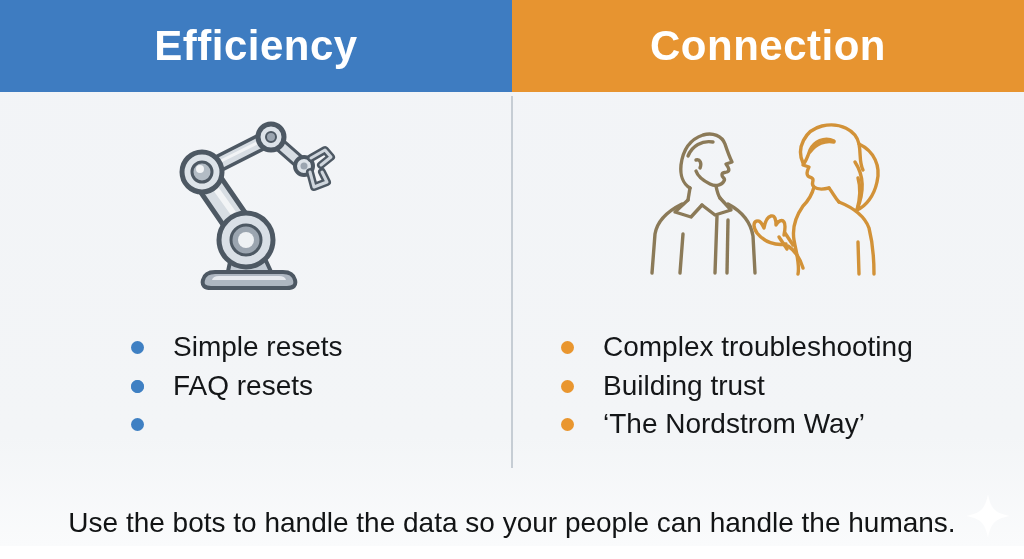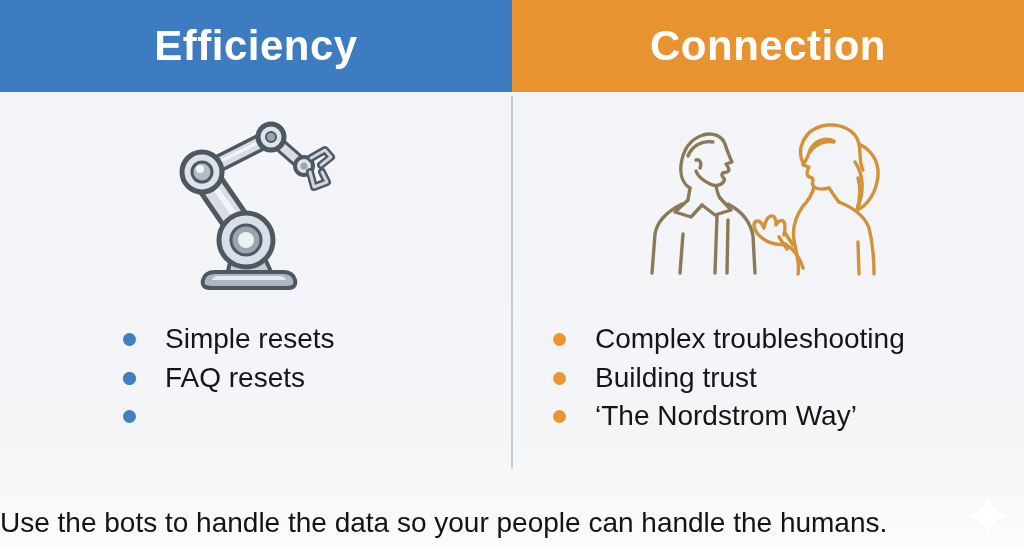--- a/index.html
+++ b/index.html
@@ -24,38 +24,38 @@
     font-size:42px;font-weight:700;letter-spacing:0.5px;
   }
   .divider{
     position:absolute;left:511px;top:96px;width:2px;height:372px;
     background:#c6cdd4;
   }
   .icon-wrap{position:absolute;}
   .icon-left{left:163px;top:106px;}
   .icon-right{left:638px;top:118px;}
   ul.bullets{
-    list-style:none;margin:0;padding:0;
+    list-style:none;margin:8px;padding:0;
     position:absolute;top:320px;
     font-size:28px;line-height:38.5px;
   }
   ul.bullets.left{left:123px;}
   ul.bullets.right{left:553px;}
   ul.bullets li{
     position:relative;padding-left:42px;
     white-space:nowrap;
   }
   ul.bullets li .dot{
     position:absolute;left:0;top:13px;
     width:13px;height:13px;border-radius:50%;
     display:inline-block;
   }
   .footer{
     position:absolute;left:0;top:503px;width:1024px;
-    text-align:left;
+    text-align:center;
     font-size:28px;line-height:40px;color:#121415;
   }
   .sparkle{
     position:absolute;right:12px;top:492px;width:48px;height:48px;
   }
 </style>
 </head>
 <body>
 
 <div class="slide">

